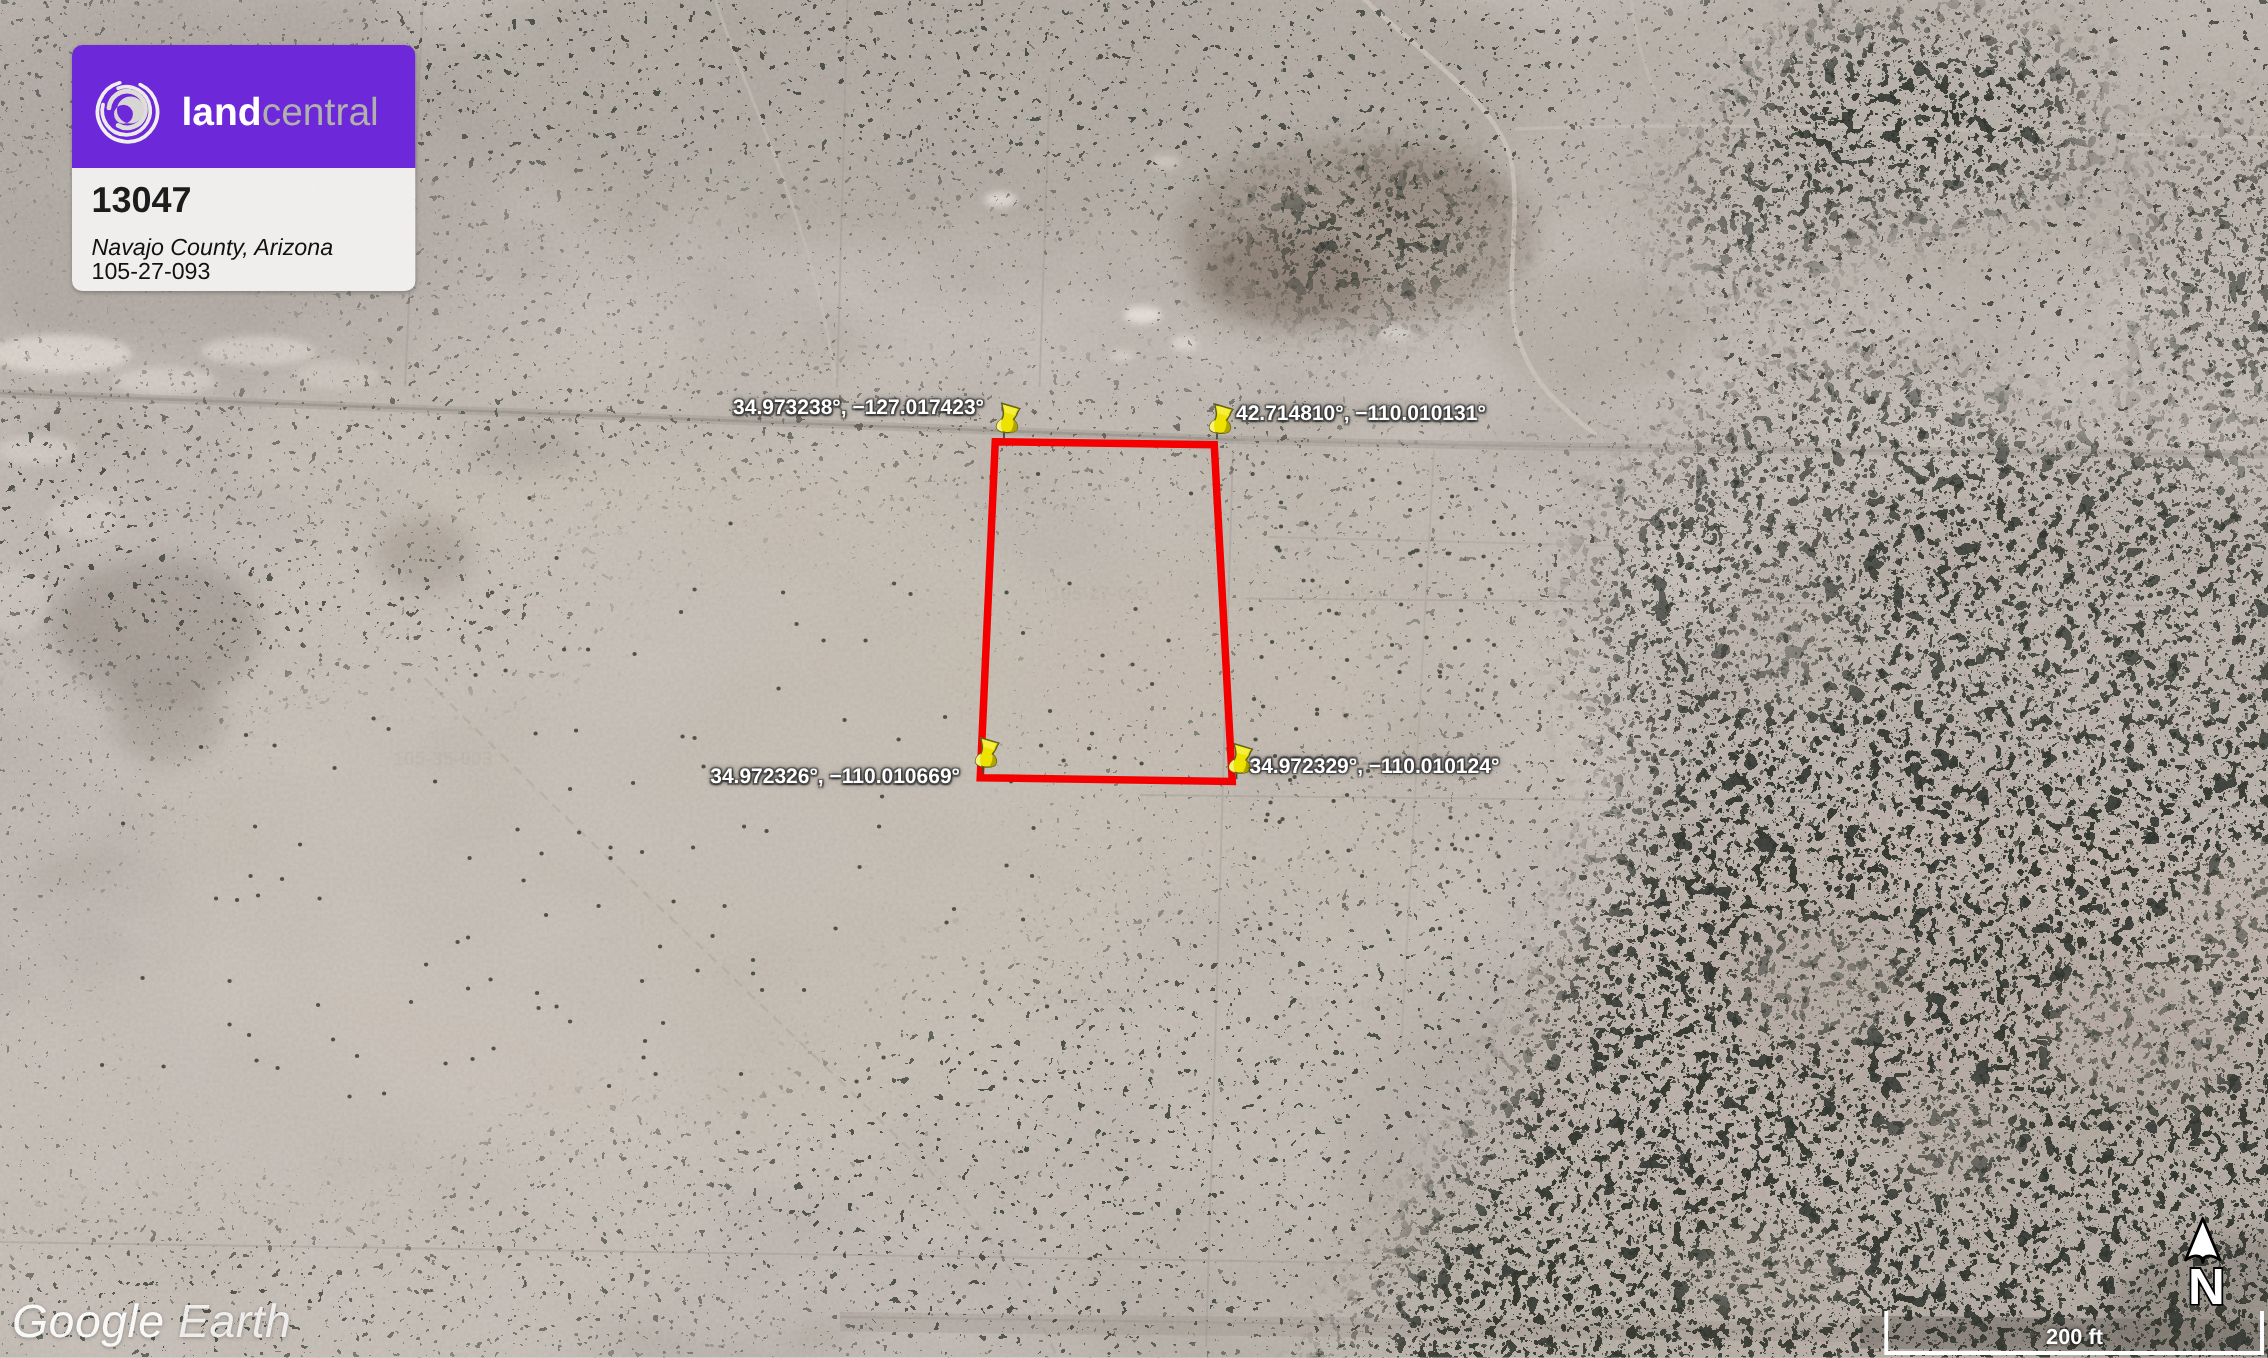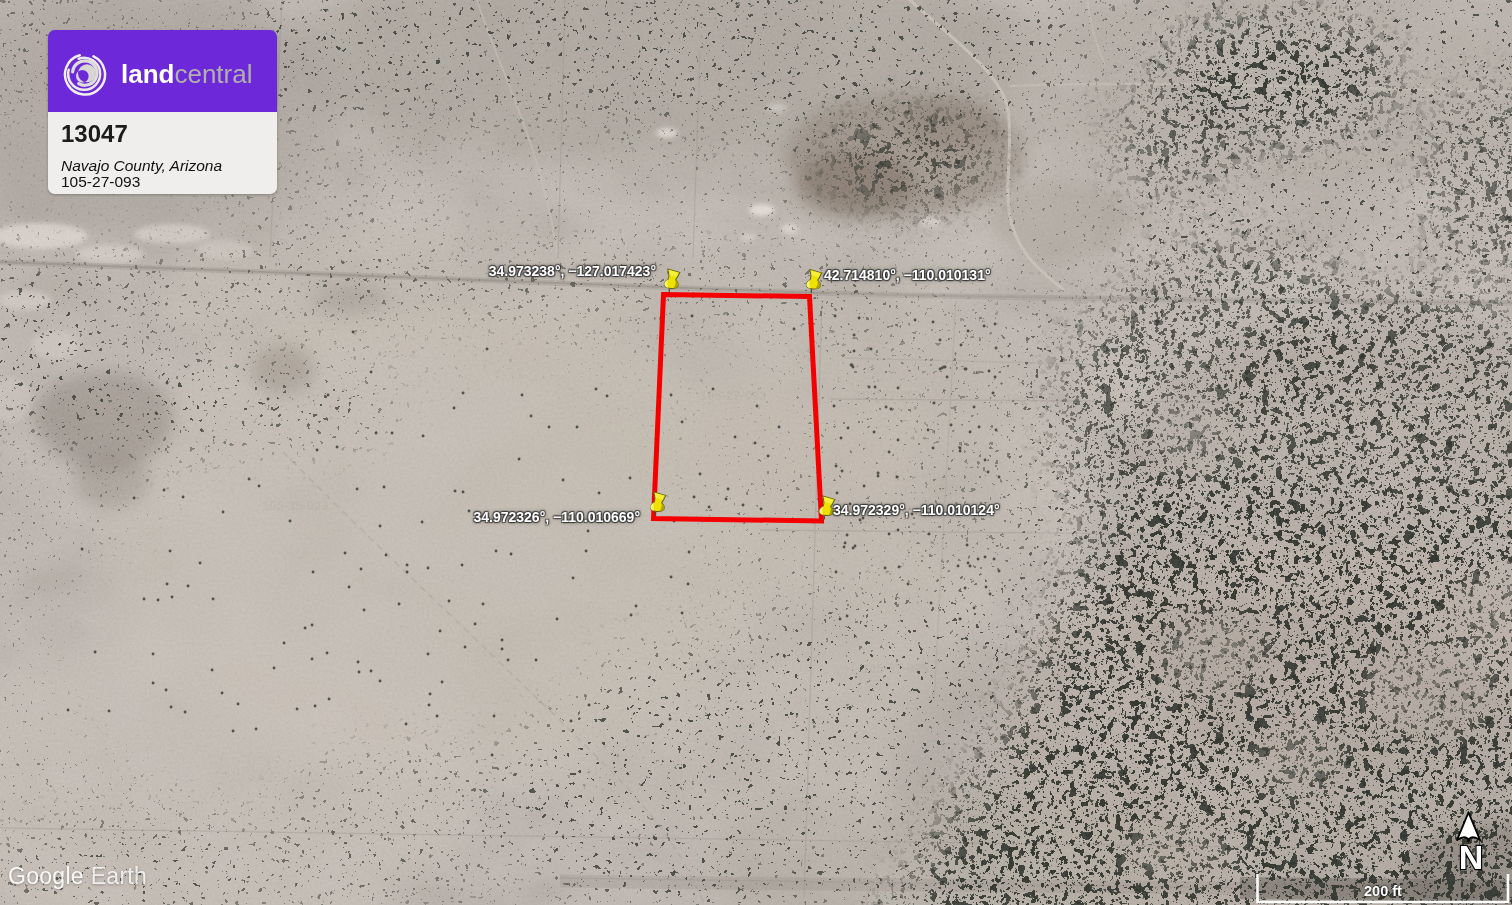--- a/index.html
+++ b/index.html
@@ -334,21 +334,21 @@
  <div style="background:rgba(243,241,239,.97);padding:9px 14px 5px 13px;">
 
   <div style="font-size:24px;font-weight:bold;color:#1c1c1c;line-height:1.05;">13047</div>
 
   <div style="font-size:15.5px;color:#111;margin-top:12px;line-height:15.5px;font-style:italic;">Navajo County, Arizona</div>
 
   <div style="font-size:15.5px;color:#111;line-height:15.5px;">105-27-093</div>
  </div>
 </div>
 
-<div style="position:absolute;left:8px;top:863px;font-size:23px;color:rgba(255,255,255,.93);text-shadow:0 1px 3px rgba(0,0,0,.3);letter-spacing:.3px;">Google <span style="color:rgba(255,255,255,.82)">Earth</span></div>
+<div style="position:absolute;left:8px;top:863px;font-size:31px;color:rgba(255,255,255,.93);text-shadow:0 1px 3px rgba(0,0,0,.3);letter-spacing:.3px;font-style:italic;">Google <span style="color:rgba(255,255,255,.82)">Earth</span></div>
 
 <svg width="46" height="76" style="position:absolute;left:1446px;top:803px" xmlns="http://www.w3.org/2000/svg">
  <path d="M22.5 9.3 L34 37 Q26.8 32.3 23.3 35.6 L22.5 38.6 L21.7 35.6 Q18.2 32.3 11 37 Z" fill="#fff" stroke="#000" stroke-width="1.9" stroke-linejoin="round"></path>
  <text x="25" y="66" text-anchor="middle" font-family="Liberation Sans" font-size="34" font-weight="bold" fill="#fff" stroke="#000" stroke-width="2.4" paint-order="stroke">N</text>
 </svg>
 
 <svg width="262" height="36" style="position:absolute;left:1250px;top:868px" xmlns="http://www.w3.org/2000/svg">
  <path d="M7.5 6 L7.5 34 L258 34 L258 6" stroke="#fff" stroke-width="2.6" fill="none"></path>
  <text x="133" y="28" text-anchor="middle" font-family="Liberation Sans" font-size="14.5" font-weight="bold" fill="#fff" style="text-shadow:0 0 3px #000">200 ft</text>
 </svg>

